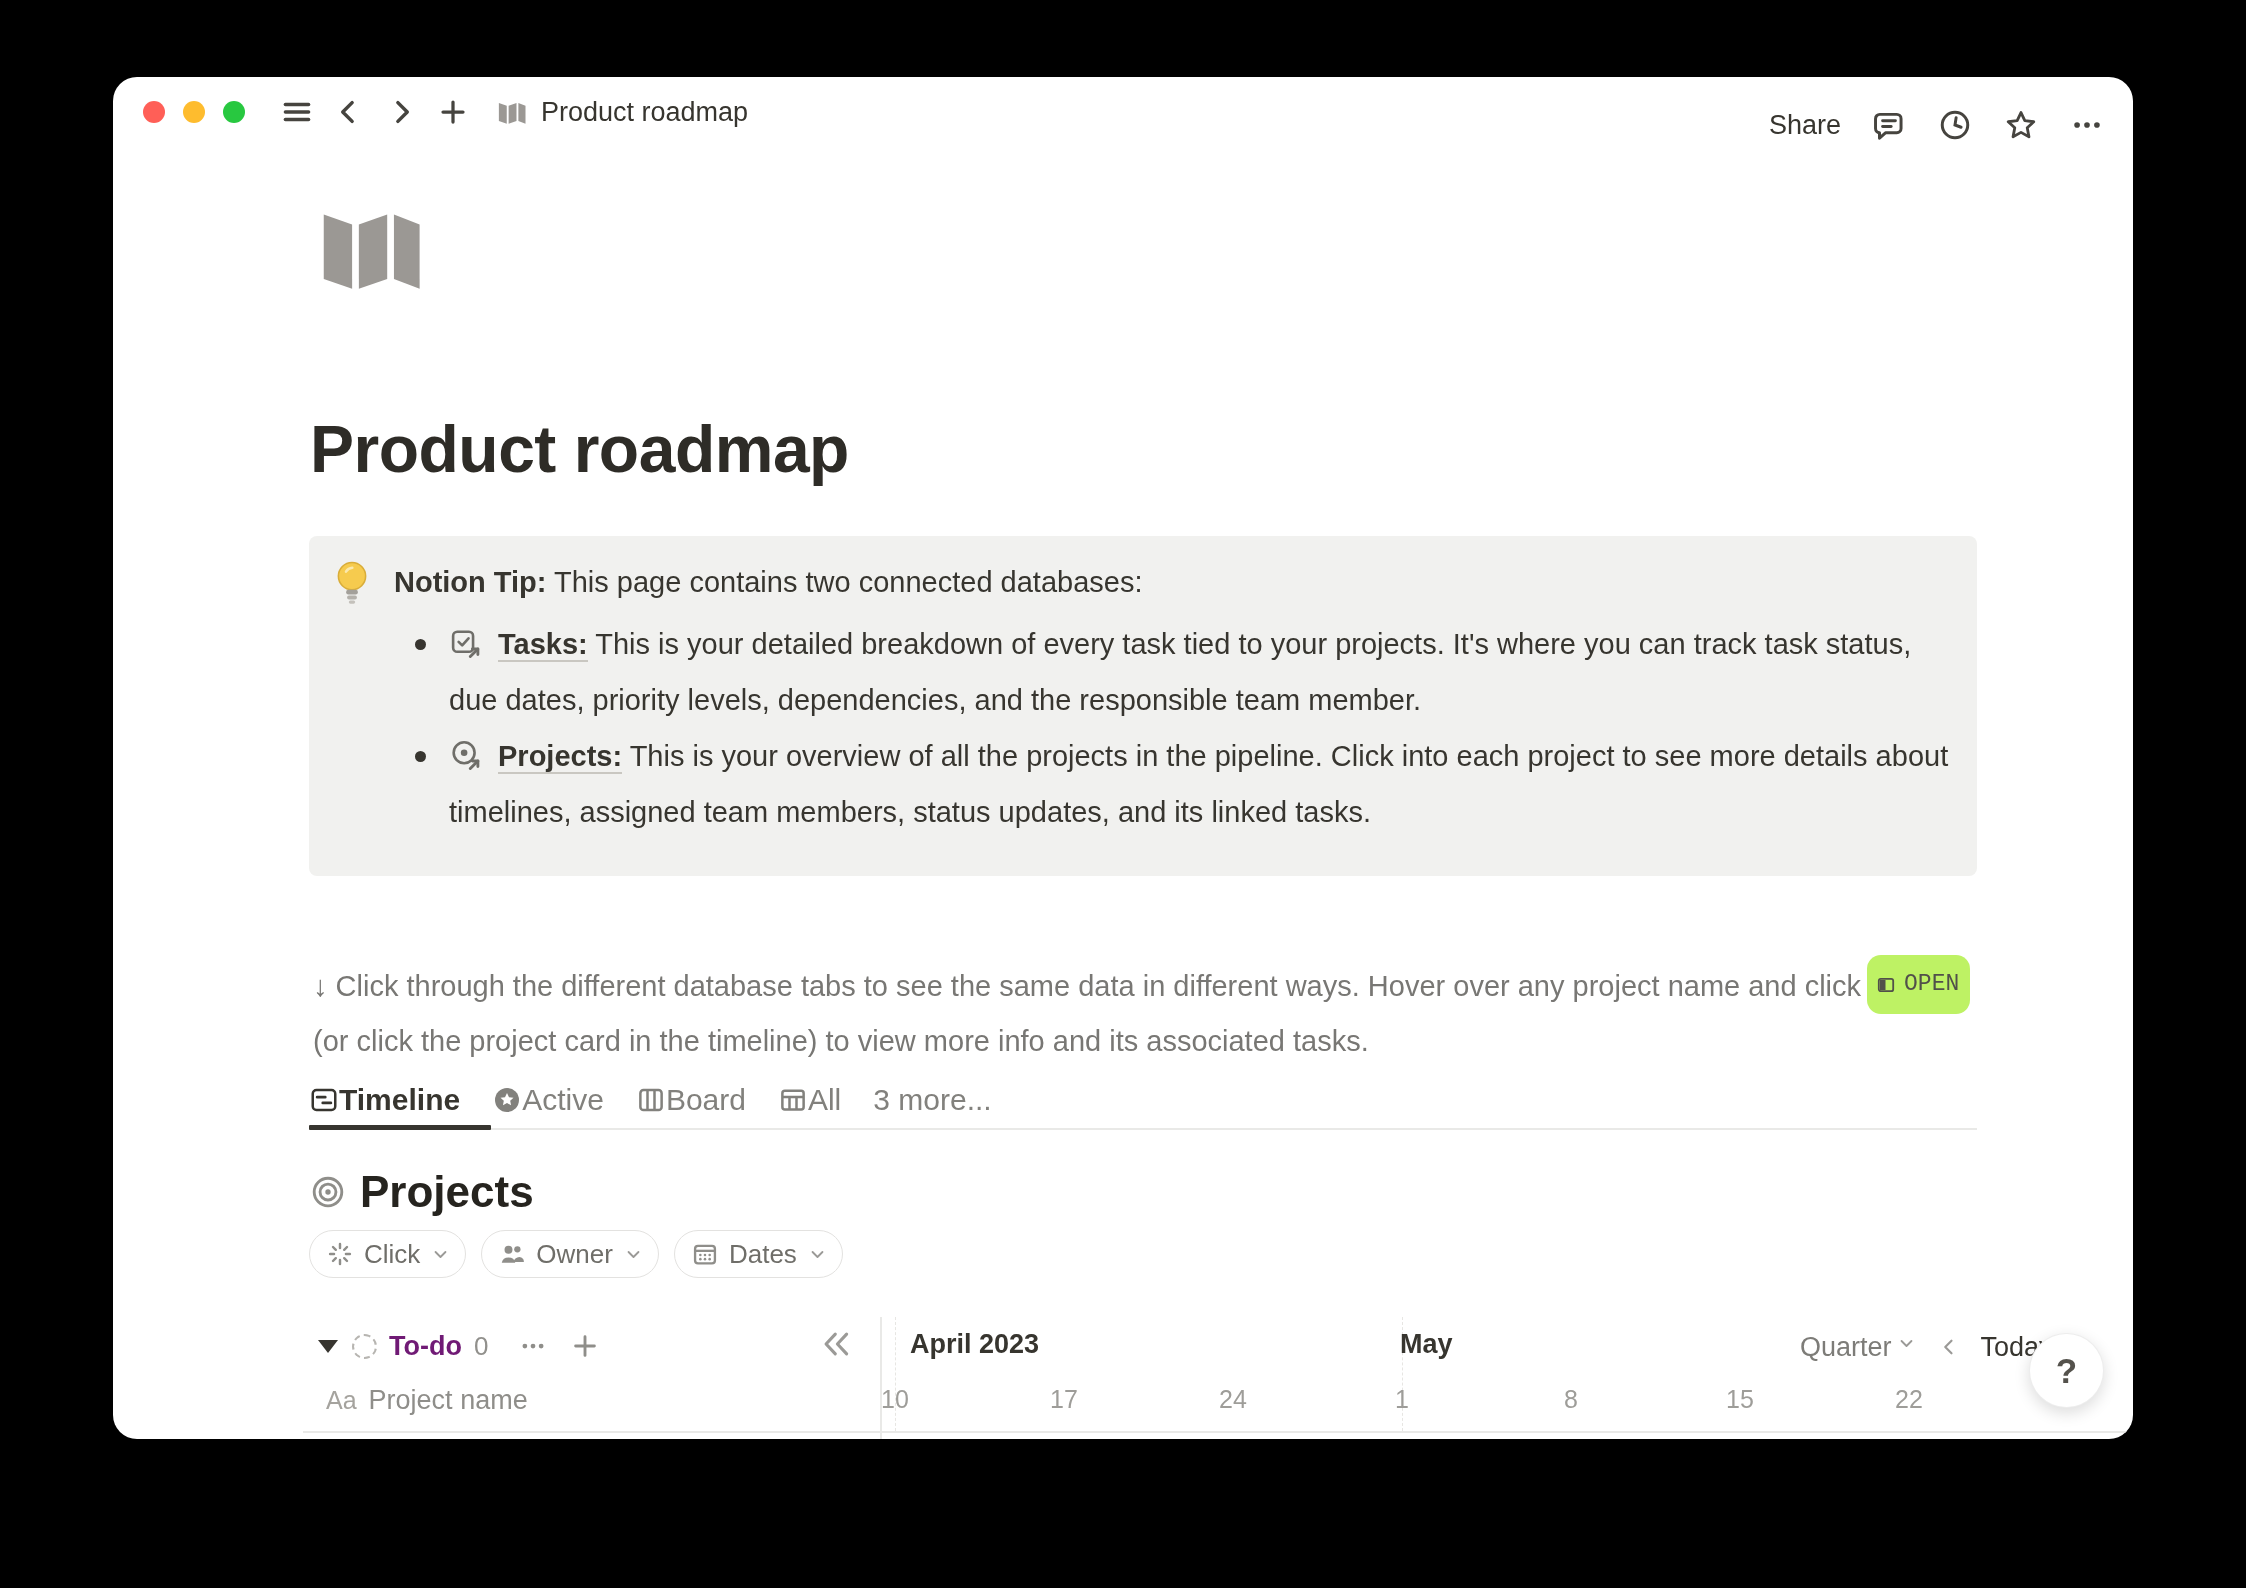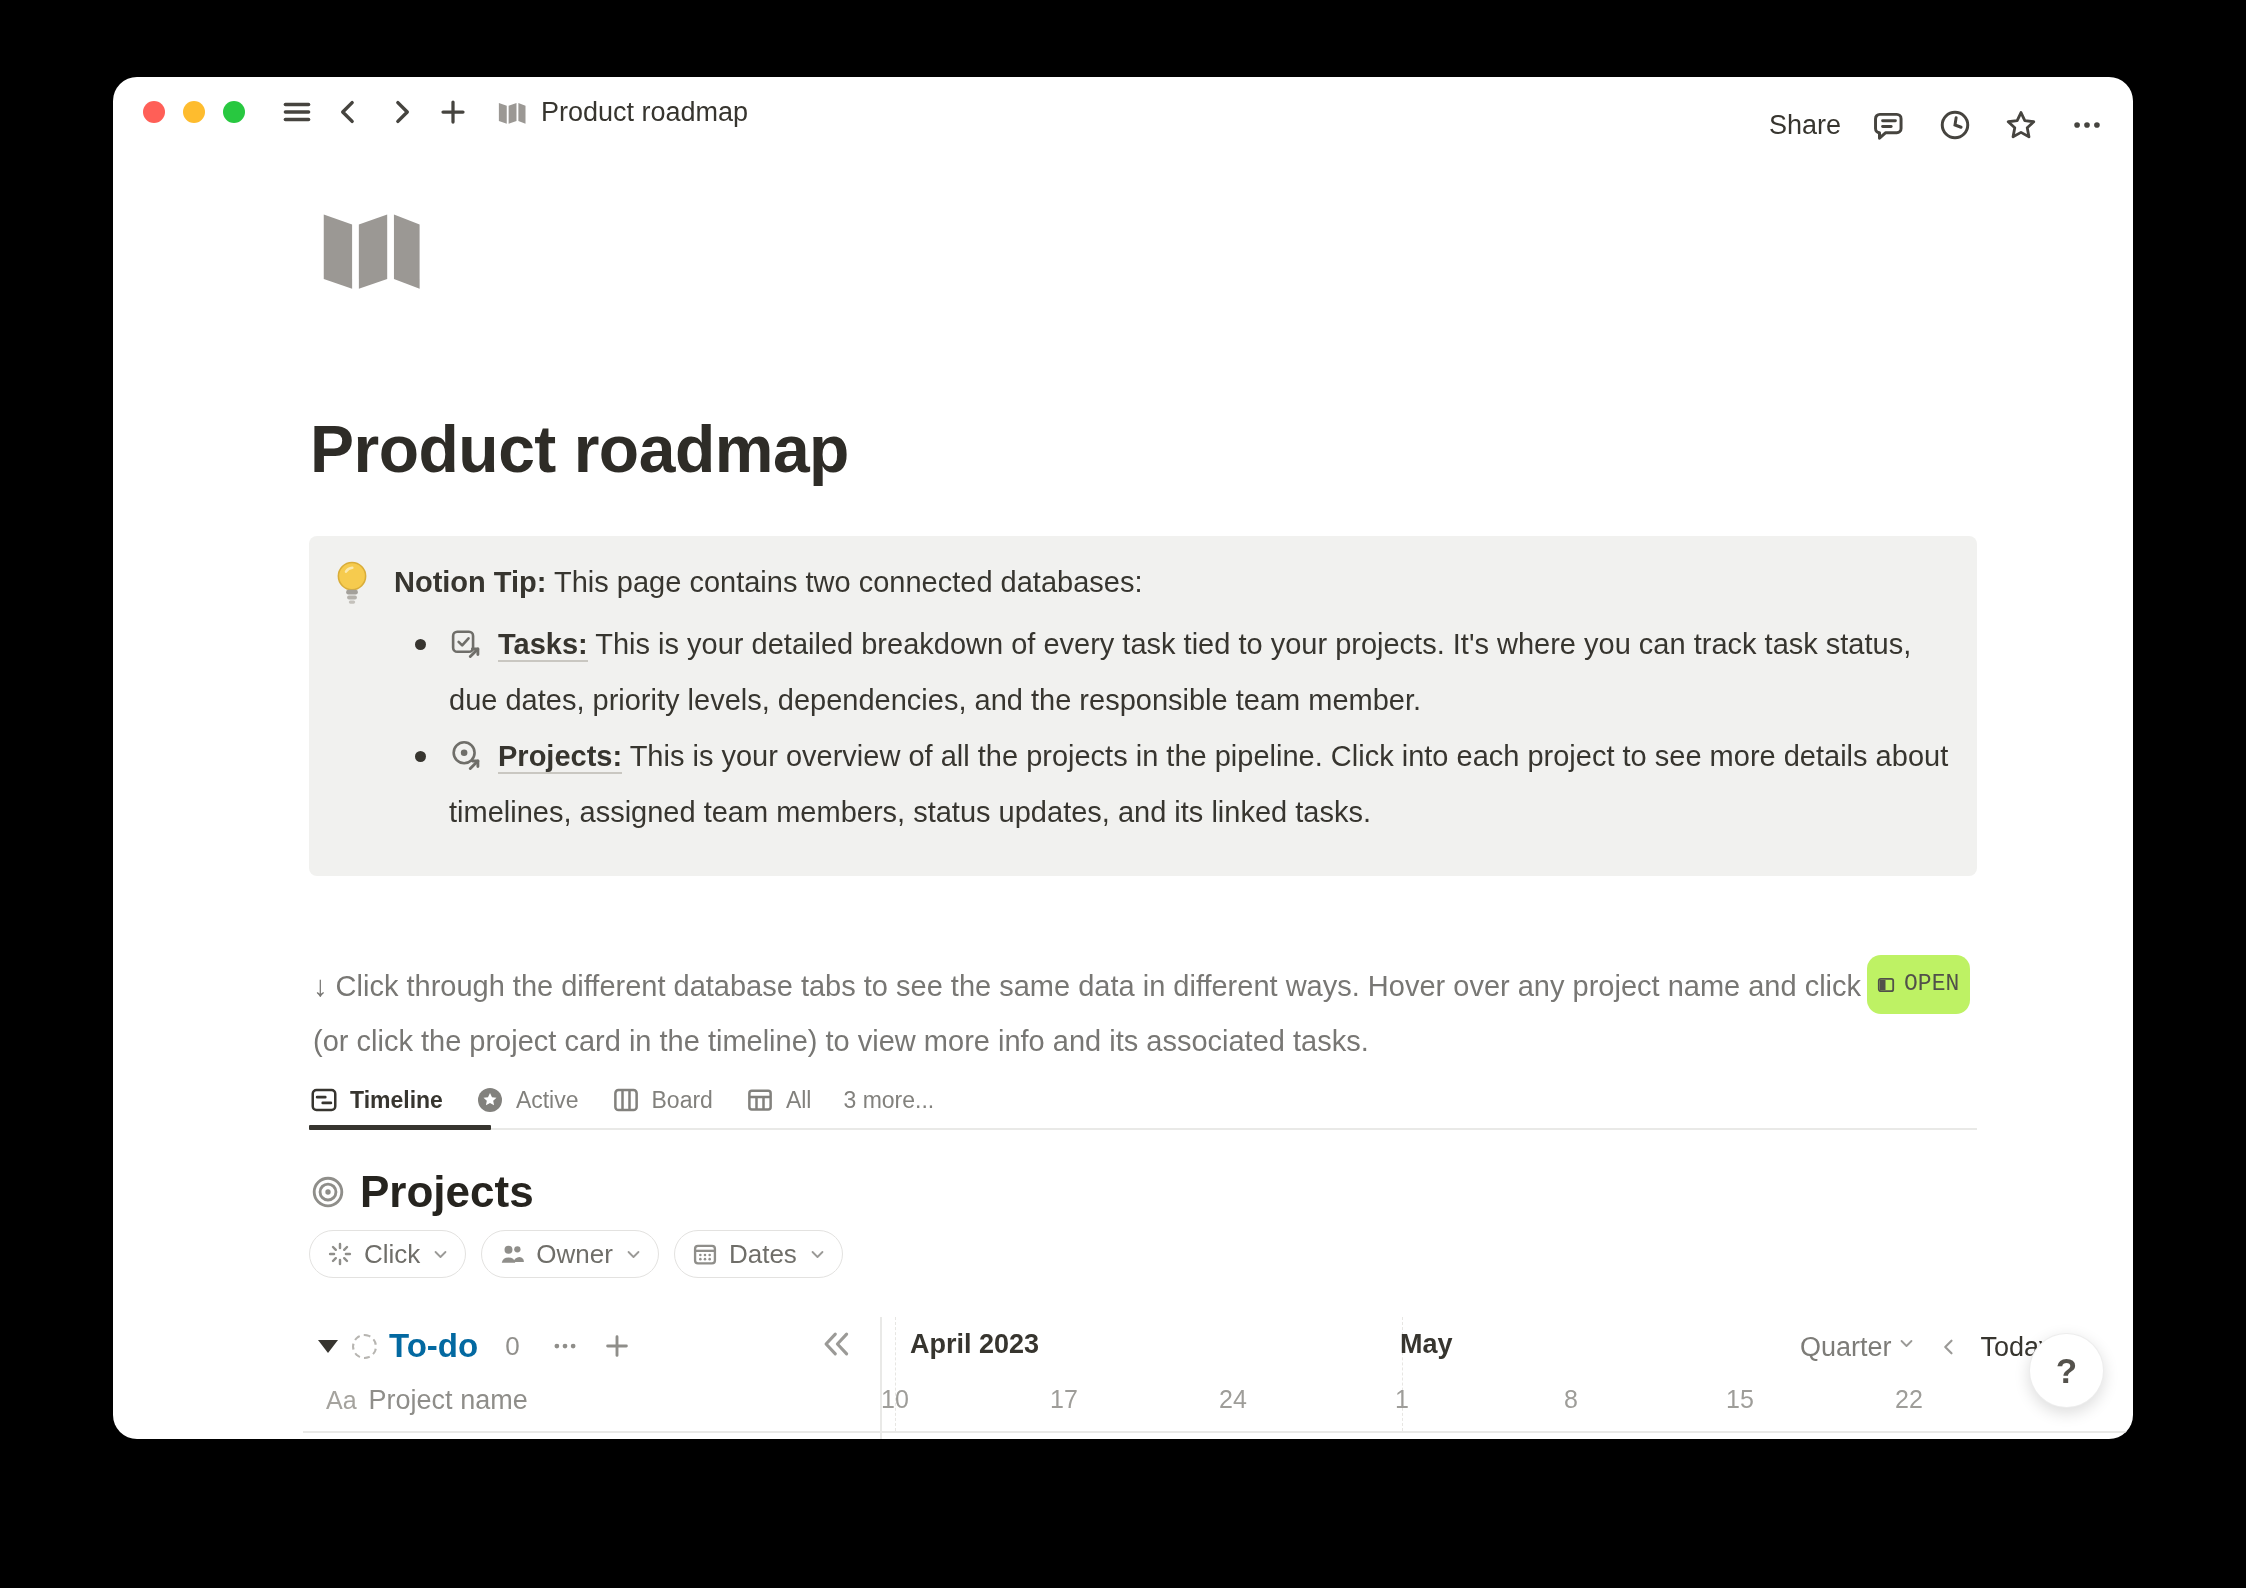--- a/index.html
+++ b/index.html
@@ -45,21 +45,21 @@
 
   .instruction { position:absolute; left:200px; top:878px; width:1668px;
                  font-size:29px; line-height:55px; color:#787774; }
   .open-badge { display:inline-flex; align-items:center; gap:8px; background:#bef264; border-radius:14px;
                 padding:2px 11px 2px 9px; font-family:"Liberation Mono", monospace; font-size:23px;
                 color:#51504a; margin:0 6px; vertical-align:1px; }
   .open-badge svg { width:20px; height:20px; color:#51504a; }
 
   
   .tabs { position:absolute; left:196px; top:1000px; height:46px; display:flex; align-items:center; gap:32px; }
-  .tab { display:flex; align-items:center; gap:11px; font-size:23px; color:#82817d; }
+  .tab { display:flex; align-items:center; gap:0; font-size:30px; color:#82817d; }
   .tab svg { width:30px; height:30px; }
   .tab.active { color:#37352f; font-weight:600; }
   .tabs-border { position:absolute; left:196px; top:1051px; width:1668px; height:2px; background:#e9e9e7; }
   .tab-underline { position:absolute; left:196px; top:1048px; width:182px; height:5px; background:#37352f; border-radius:1px; }
 
   
   .db-title-row { position:absolute; left:197px; top:1090px; display:flex; align-items:center; gap:14px; }
   .db-title-row svg { width:36px; height:36px; color:#8f8e8a; }
   .db-title { font-size:44px; font-weight:700; color:#26241f; }
 
@@ -67,21 +67,21 @@
   .pill { height:48px; border:1.5px solid #e3e2e0; border-radius:999px; display:flex; align-items:center;
           padding:0 16px 0 16px; gap:10px; font-size:26px; color:#6f6e69; background:#fff; }
   .pill svg.p-ic { width:28px; height:28px; color:#8f8e8a; }
   .chev-dn { width:17px; height:17px; color:#9b9a97; margin-left:2px; }
 
   
   .group-row { position:absolute; left:205px; top:1247px; height:44px; display:flex; align-items:center; }
   .disclosure { width:0; height:0; border-left:10px solid transparent; border-right:10px solid transparent;
                 border-top:13px solid #37352f; margin-right:14px; }
   .todo-circle { width:25px; height:25px; border:2.5px dashed #b7b5b1; border-radius:50%; margin-right:12px; }
-  .group-label { font-size:33px; font-weight:600; color:#0369a1; margin-right:27px; }
+  .group-label { font-size:27px; font-weight:600; color:#701a75; margin-right:12px; }
   .group-count { font-size:26px; color:#91908c; margin-right:28px; }
   .g-ic { width:34px; height:34px; color:#8f8e8a; display:flex; align-items:center; justify-content:center; margin-right:18px; }
   .collapse-ic { position:absolute; left:706px; top:1250px; width:34px; height:34px; color:#9b9a97; }
 
   .header-row { position:absolute; left:213px; top:1303px; height:40px; display:flex; align-items:center; }
   .aa { font-size:25px; color:#a5a39e; margin-right:12px; }
   .field-label { font-size:27px; color:#8f8e8a; }
 
   .tl-divider { position:absolute; left:767px; top:1240px; width:2px; height:122px; background:#e9e9e7; }
   .tl-grid { position:absolute; top:1240px; width:1px; height:114px; border-left:1px dashed #e7e6e3; }

